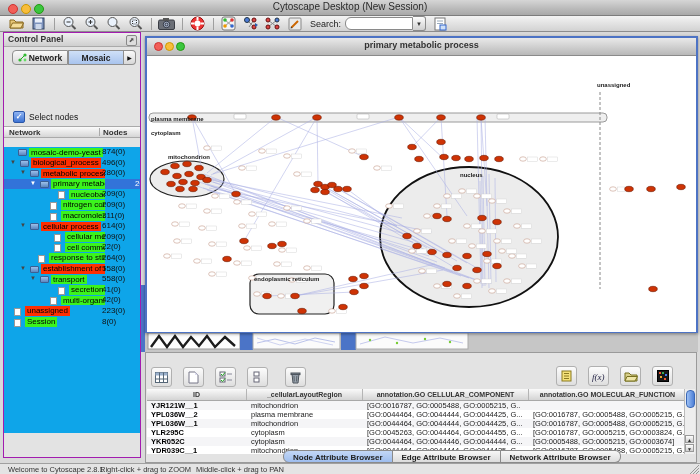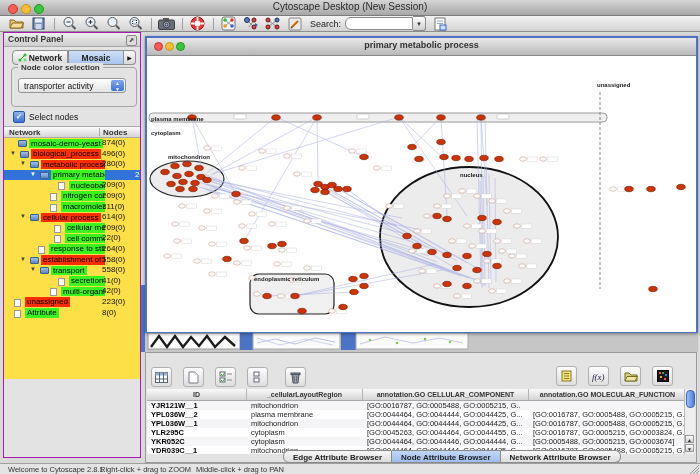--- a/index.html
+++ b/index.html
@@ -51,21 +51,21 @@
   .checkrow{position:absolute;left:9px;top:78px;height:12px;display:flex;align-items:center;font-size:8.5px;}
   .checkbox{width:10px;height:10px;border-radius:2px;margin-right:4px;
     background:linear-gradient(#8fb4f2,#3e74d4);border:1px solid #2a56a8;color:#fff;
     font-size:8px;line-height:9px;text-align:center;font-weight:bold;}
   .treehead{position:absolute;left:0px;top:93px;width:136px;height:12px;
     background:linear-gradient(#fbfbfb,#d6d6d6);border-top:1px solid #aaa;border-bottom:1px solid #aaa;
     font-size:8px;font-weight:bold;color:#333;box-sizing:border-box;}
   .treehead .c1{position:absolute;left:5px;top:1px;}
   .treehead .c2{position:absolute;left:99px;top:1px;}
   .treehead .cdiv{position:absolute;left:95px;top:1px;bottom:1px;width:1px;background:#aaa;}
-  .treebody{position:absolute;left:0;top:105px;width:136px;height:241px;background:#fde047;overflow:hidden;}
+  .treebody{position:absolute;left:0;top:114px;width:136px;height:286px;background:#0ea5e9;overflow:hidden;}
   .trow{position:relative;height:10.6px;font-size:8px;line-height:10.5px;white-space:nowrap;}
   .trow.sel{background:#3273d9;}
   .tri{position:absolute;top:-1px;font-size:6px;color:#444;}
   .trow.sel .tri{color:#fff;}
   .ticon{position:absolute;top:2px;box-sizing:border-box;}
   .ticon.folder{width:9px;height:7px;background:linear-gradient(#9cc0ea,#5b86c0);border:1px solid #3c5f93;border-radius:1px;}
   .ticon.doc{width:7px;height:8px;background:#fff;border:1px solid #999;}
   .chip{position:absolute;top:0.5px;height:9.5px;padding:0 2px;overflow:hidden;color:#000;}
   .chip.green{background:#3bf31d;}
   .chip.red{background:#ff2e00;}
@@ -537,30 +537,20 @@
         </svg>
       <span>Network</span>
     </div>
     <div class="cp-tab sel">
       <span>Mosaic</span>
     </div>
     <div class="cp-tab-arrow">
         <span>▶</span>
       </div>
   </div>
-  <div class="groupbox">
-    <span class="grouptitle">Node color selection</span>
-    <div class="combo">
-      <span>transporter activity</span>
-      <span class="step">
-          <span>▲</span>
-          <span>▼</span>
-        </span>
-    </div>
-  </div>
   <div class="checkrow">
     <span class="checkbox">✓</span>
     <span>Select nodes</span>
   </div>
   <div class="treehead">
     <span class="c1">Network</span>
     <span class="cdiv"></span>
     <span class="c2">Nodes</span>
   </div>
   <div class="treebody">
@@ -645,21 +635,21 @@
         <span class="chip green" style="left: 57px; max-width: 40px;">multi-organism pro</span>
         <span class="tval">42(0)</span>
       </div>
       <div class="trow">
         <span class="ticon doc" style="left: 10px;"></span>
         <span class="chip red" style="left: 21px; max-width: 76px;">unassigned</span>
         <span class="tval">223(0)</span>
       </div>
       <div class="trow">
         <span class="ticon doc" style="left: 10px;"></span>
-        <span class="chip green" style="left: 21px; max-width: 76px;">Attribute</span>
+        <span class="chip green" style="left: 21px; max-width: 76px;">Session</span>
         <span class="tval">8(0)</span>
       </div>
     </div>
 </div>
 
 <div class="dpanel">
   <div class="dp-toolbar">
     <span class="dpicon">
         <svg width="13" height="11">
           <rect x="0.5" y="0.5" width="12" height="10" fill="#fff" stroke="#567"></rect>
@@ -777,22 +767,22 @@
       </div>
   </div>
   <div class="vscroll">
     <div class="vthumb"></div>
     <div class="varr" style="top:46px">▲</div>
     <div class="varr" style="top:55px">▼</div>
   </div>
 </div>
 
 <div class="btabs" id="btabs">
+    <div class="btab sel">Node Attribute Browser</div>
     <div class="btab">Edge Attribute Browser</div>
-    <div class="btab sel">Node Attribute Browser</div>
     <div class="btab">Network Attribute Browser</div>
   </div>
 
 <div class="statusbar">
   <span style="left:8px">Welcome to Cytoscape 2.8.1</span>
   <span style="left:100px">Right-click + drag to ZOOM</span>
   <span style="left:196px">Middle-click + drag to PAN</span>
   <svg style="position:absolute;right:1px;top:1px" width="9" height="9">
       <line x1="0" y1="9" x2="9" y2="0" stroke="#999"></line>
       <line x1="3" y1="9" x2="9" y2="3" stroke="#999"></line>

